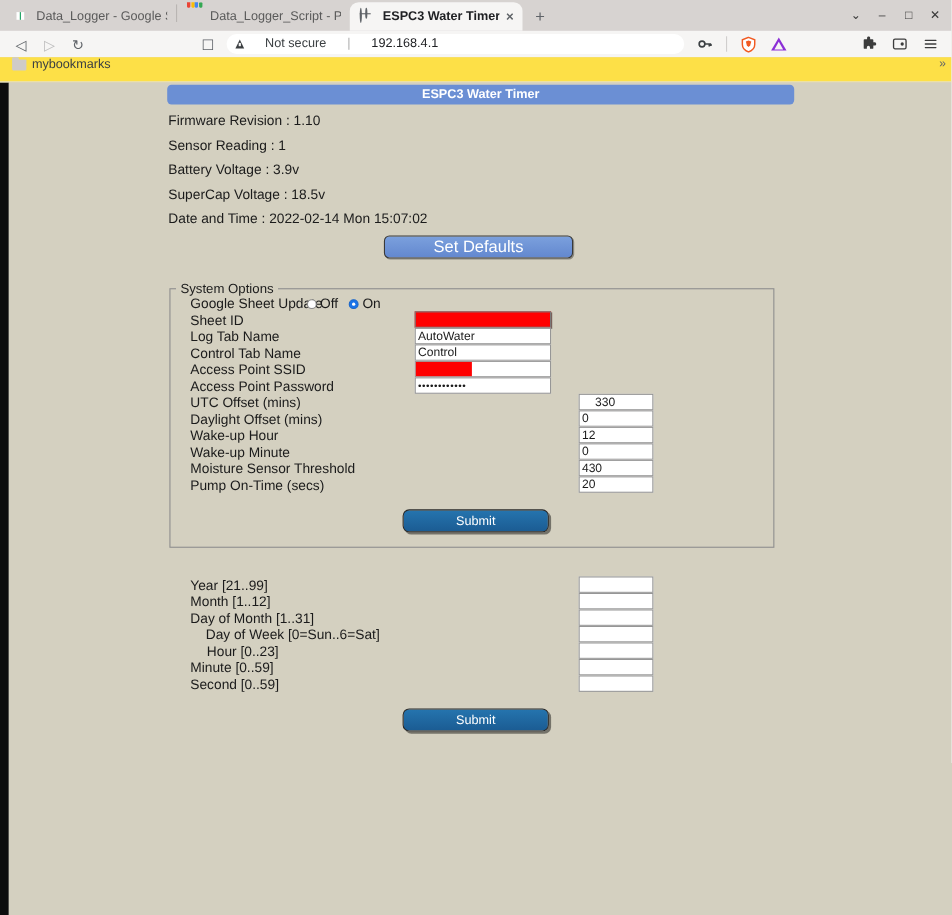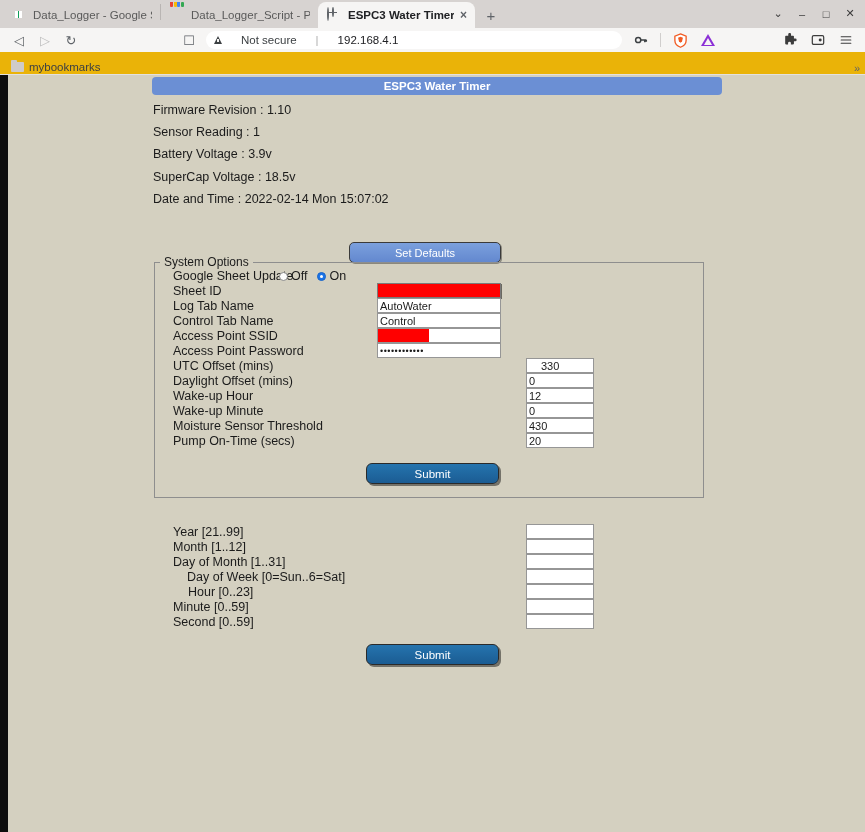--- a/index.html
+++ b/index.html
@@ -232,23 +232,23 @@
     position:absolute;
     left:-4px; top:4px;
     width:0;height:0;
     border-left: 4px solid transparent;
     border-right: 4px solid transparent;
     border-bottom: 7px solid #f6f5f4;
   }
 
   .bookmarkbar {
     height: 22px;
-    background: #eab308;
-    display: flex;
-    align-items: flex-end;
+    background: #fde047;
+    display: flex;
+    align-items: flex-start;
     padding: 0 6px;
     font-size: 11.5px;
     color: #3c4043;
     position: relative;
     border-bottom: 1px solid #e3e1df;
   }
   .bm-item {
     display:flex; align-items:center; gap:5px;
     padding: 1px 5px;
   }
@@ -322,33 +322,32 @@
     left: 145px;
     font-size: 12.5px;
     color: #1b1b1b;
     white-space: nowrap;
   }
 
   .setdef-btn {
     position: absolute;
     left: 341px;
     top: 139px;
-    width: 152px;
+    width: 172px;
     height: 21px;
     background: linear-gradient(#7ba0dd, #6388cf);
     border: 1px solid #3a3a3a;
     border-radius: 5px;
     color: #ffffff;
-    font-size: 11px;
+    font-size: 15px;
     display: flex;
     align-items: center;
     justify-content: center;
     box-shadow: 1px 1px 0 rgba(0,0,0,0.35);
     box-sizing: border-box;
-    margin-top: 28px;
   }
 
   fieldset.box {
     position: absolute;
     margin: 0;
     padding: 0;
     border: 1px solid #8e8e8e;
     background: transparent;
     box-sizing: border-box;
   }

